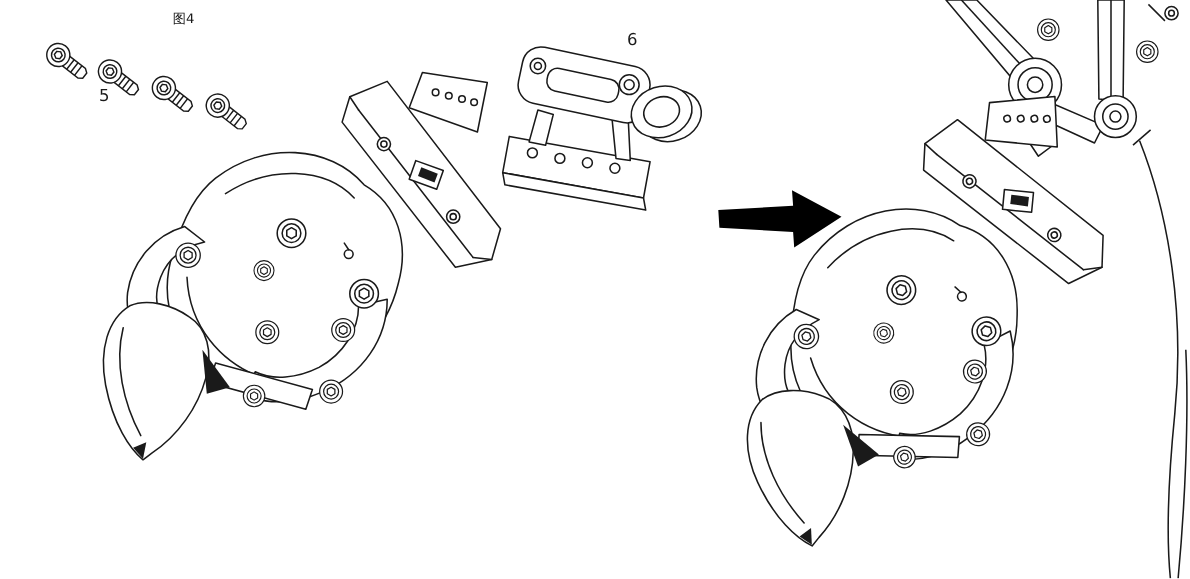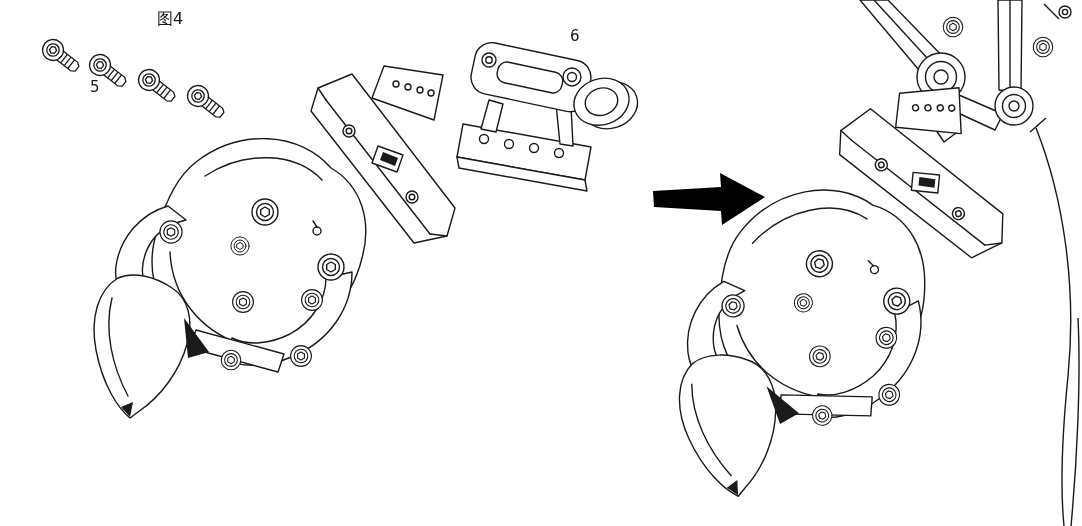--- a/index.html
+++ b/index.html
@@ -1,21 +1,21 @@
 <!DOCTYPE html>
 <html><head>
 <meta charset="utf-8">
 <style>
   html,body{margin:0;padding:0;background:#ffffff;}
   .canvas{
     position:relative;width:1082px;height:526px;background:#ffffff;overflow:hidden;
     font-family:"DejaVu Sans",sans-serif;color:#1a1a1a;
   }
   .lbl{position:absolute;color:#1a1a1a;line-height:1;}
-  .fig{left:157px;top:11px;font-size:16px;}
+  .fig{left:157px;top:11px;font-size:12px;}
   .p5{left:90px;top:80px;font-size:15px;}
   .p6{left:570px;top:29px;font-size:15px;}
   .drawing{position:absolute;left:0;top:0;}
   .fw{fill:#ffffff;}
   .ln{fill:none;}
   .dk{fill:#1a1a1a;stroke:none;}
 </style>
 </head>
 <body>
 

